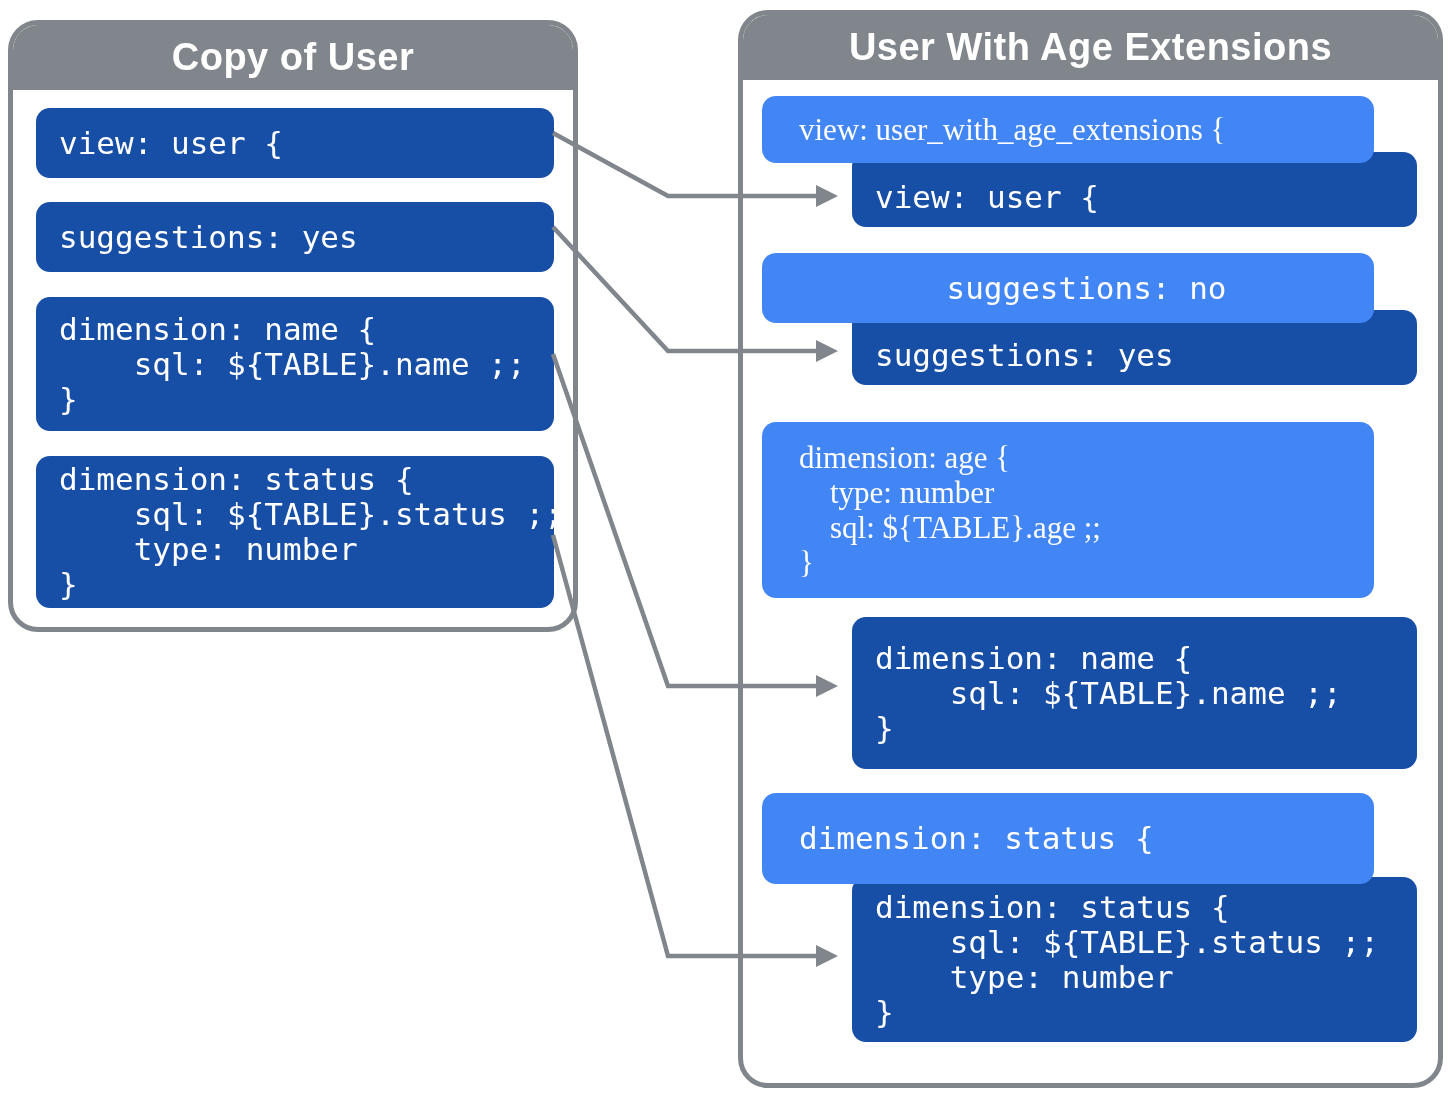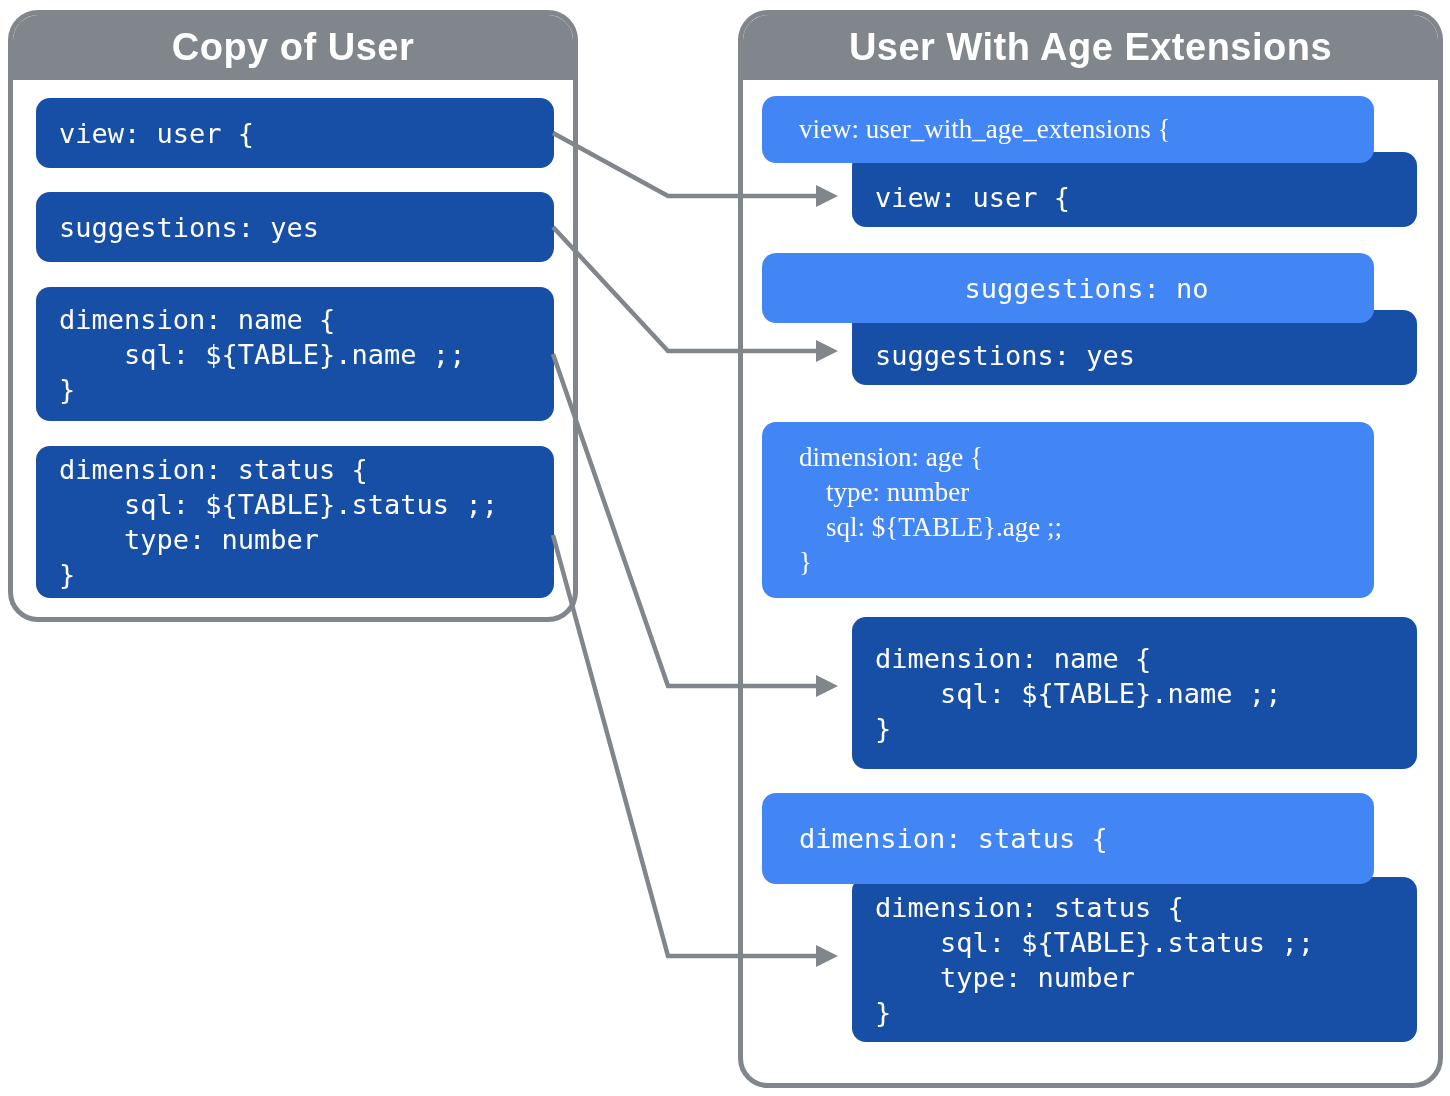--- a/index.html
+++ b/index.html
@@ -5,31 +5,31 @@
   * { box-sizing: border-box; margin: 0; padding: 0; }
   html,body { background:#ffffff; }
   .canvas{
     position:relative; width:1450px; height:1096px; background:#ffffff;
     font-family:"Liberation Sans", sans-serif; overflow:hidden;
   }
   .panel{
     position:absolute; background:#ffffff; border:5px solid #80868b;
     border-radius:30px; overflow:hidden;
   }
-  .panel-left { left:8px;   top:10px; width:570px; height:612px;  }
+  .panel-left { left:8px;   top:20px; width:570px; height:612px;  }
   .panel-right{ left:738px; top:10px; width:705px; height:1078px; }
   .panel-header{
     position:absolute; left:0; top:0; right:0; height:65px; background:#80868b;
     display:flex; align-items:center; justify-content:center;
     color:#ffffff; font-size:38px; font-weight:bold; letter-spacing:0.5px;
   }
   .code{
     position:absolute; border-radius:14px; color:#ffffff;
     display:flex; flex-direction:column; justify-content:center;
-    font-family:"DejaVu Sans Mono","Liberation Mono",monospace; font-size:27px;
+    font-family:"DejaVu Sans Mono","Liberation Mono",monospace; font-size:31px;
   }
   .code .ln{ white-space:pre; line-height:35px; }
   .dark { background:#174ea6; z-index:1; }
   .light{ background:#4285f4; z-index:2; }
 
   
   .lb { left:23px; width:518px; padding-left:23px; }
   .lb1{ top:83px;  height:70px;  }
   .lb2{ top:177px; height:70px;  }
   .lb3{ top:272px; height:134px; }

